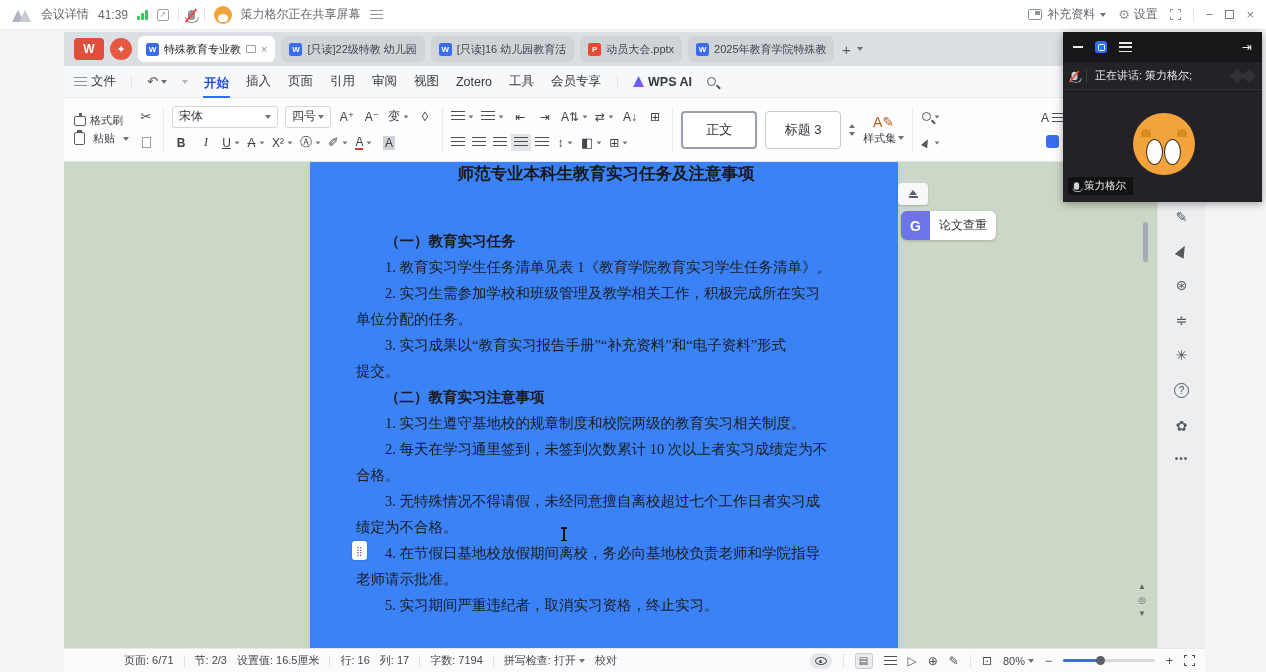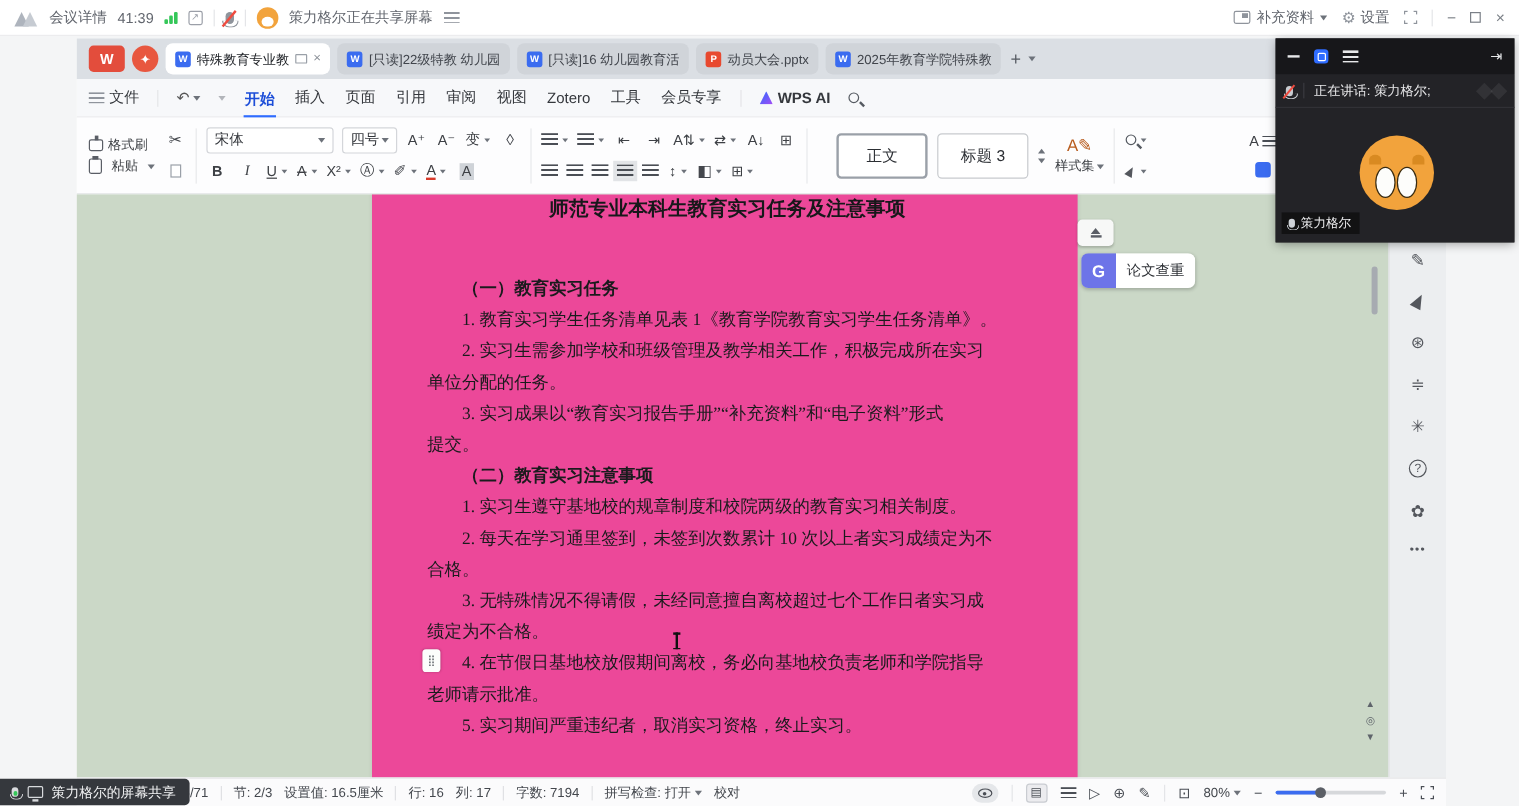--- a/index.html
+++ b/index.html
@@ -68,36 +68,36 @@
   .rb-row{display:flex;align-items:center;gap:7px;}
   .tbtn{height:23px;display:flex;align-items:center;justify-content:center;gap:3px;font-size:12px;color:#3d4045;min-width:18px;}
   .tbtn .caret{transform:scale(.8);}
   .rdiv{width:1px;height:46px;background:#e8e9eb;}
   .selbox{height:22px;border:1px solid #d4d6da;border-radius:3px;background:#fff;display:flex;align-items:center;justify-content:space-between;padding:0 6px;font-size:12px;color:#34373c;}
   .fontbox{width:106px;}.sizebox{width:46px;}
   .glyph{font-size:13px;color:#44474d;}
   .red-underline{border-bottom:2.5px solid #d93a2b;line-height:1;}
   .shaded{background:#cfd3d8;padding:0 2px;}
   .stylebox{width:76px;height:38px;border:1px solid #c7cace;border-radius:4px;display:flex;align-items:center;justify-content:center;font-size:13px;color:#2c2f34;background:#fff;}
-  .stylebox.sel{border:2px solid #9aa0a8;margin-left:16px;}
+  .stylebox.sel{border:2px solid #9aa0a8;}
   .spin{display:flex;flex-direction:column;gap:4px;align-items:center;}
   .bigbtn{display:flex;flex-direction:column;align-items:center;font-size:11px;color:#3d4045;gap:1px;}
   .brush{width:12px;height:10px;border:1.3px solid #5a5e66;border-radius:2px;position:relative;}
   .brush::after{content:"";position:absolute;left:4px;top:-4px;width:3px;height:4px;background:#5a5e66;}
   .clip{width:11px;height:13px;border:1.3px solid #5a5e66;border-radius:2px;position:relative;}
   .clip::after{content:"";position:absolute;left:2px;top:-3px;width:5px;height:3px;background:#5a5e66;}
   .copy-ic{width:9px;height:11px;border:1.2px solid #9aa0a8;position:relative;background:#fff;}
   .copy-ic::after{content:"";position:absolute;left:2px;top:-4px;width:9px;height:11px;border:1.2px solid #9aa0a8;z-index:-1;}
   .align{width:14px;height:11px;background:repeating-linear-gradient(to bottom,#4a4e55 0 1.5px,transparent 1.5px 4px);}
   .align.sel{outline:3px solid #e2e4e7;background-color:#e2e4e7;}
   .rb-partial{position:absolute;right:140px;top:8px;display:flex;flex-direction:column;gap:6px;align-items:center;}
 
   
   .docarea{position:absolute;left:0;top:130px;width:1141px;height:486px;background:#cbd8c7;overflow:hidden;}
-  .page{position:absolute;left:246px;top:-6px;width:588px;height:500px;background:#ec4899;box-shadow:0 0 4px rgba(0,0,0,.08);padding:6px 42px 0 46px;}
+  .page{position:absolute;left:246px;top:-6px;width:588px;height:500px;background:#3b82f6;box-shadow:0 0 4px rgba(0,0,0,.08);padding:6px 42px 0 46px;}
   .doc-title{font-family:"Liberation Serif","DejaVu Serif",serif;font-weight:bold;font-size:16.5px;color:#17181a;text-align:center;line-height:24px;margin:0;}
   .doc-line{font-family:"Liberation Serif","DejaVu Serif",serif;font-size:14.5px;color:#1a1b1d;line-height:26px;margin:0;}
   .doc-line.b{font-weight:bold;}
   .doc-line.ind{text-indent:2em;}
   .doc-line.gap{margin-top:42px;}
   .drag-handle{position:absolute;left:288px;top:379px;width:15px;height:19px;background:#fcfdfc;border-radius:3px;box-shadow:0 0 2px rgba(0,0,0,.25);color:#6a6e74;font-size:9px;display:flex;align-items:center;justify-content:center;letter-spacing:0;}
   .ibeam{position:absolute;left:499px;top:365px;width:1.5px;height:14px;background:#111;}
   .ibeam::before,.ibeam::after{content:"";position:absolute;left:-2.5px;width:6.5px;height:1.5px;background:#111;}
   .ibeam::before{top:0;}.ibeam::after{bottom:0;}
   .eject-btn{position:absolute;left:834px;top:21px;width:30px;height:22px;background:#f7f8f7;border-radius:4px;box-shadow:0 1px 2px rgba(0,0,0,.18);display:flex;flex-direction:column;align-items:center;justify-content:center;gap:1.5px;}
@@ -509,21 +509,14 @@
         <span class="eyeL"></span>
           <span class="eyeR"></span>
       </div>
       <div class="name-chip">
         <span class="mic"></span>
         <span>策力格尔</span>
       </div>
     </div>
   </div>
 
-  <div class="share-badge">
-    <span class="mic">
-        <span class="dot"></span>
-      </span>
-    <span class="scr-badge"></span>
-    <span>策力格尔的屏幕共享</span>
-  </div>
 
 </div>
 
 </body></html>

